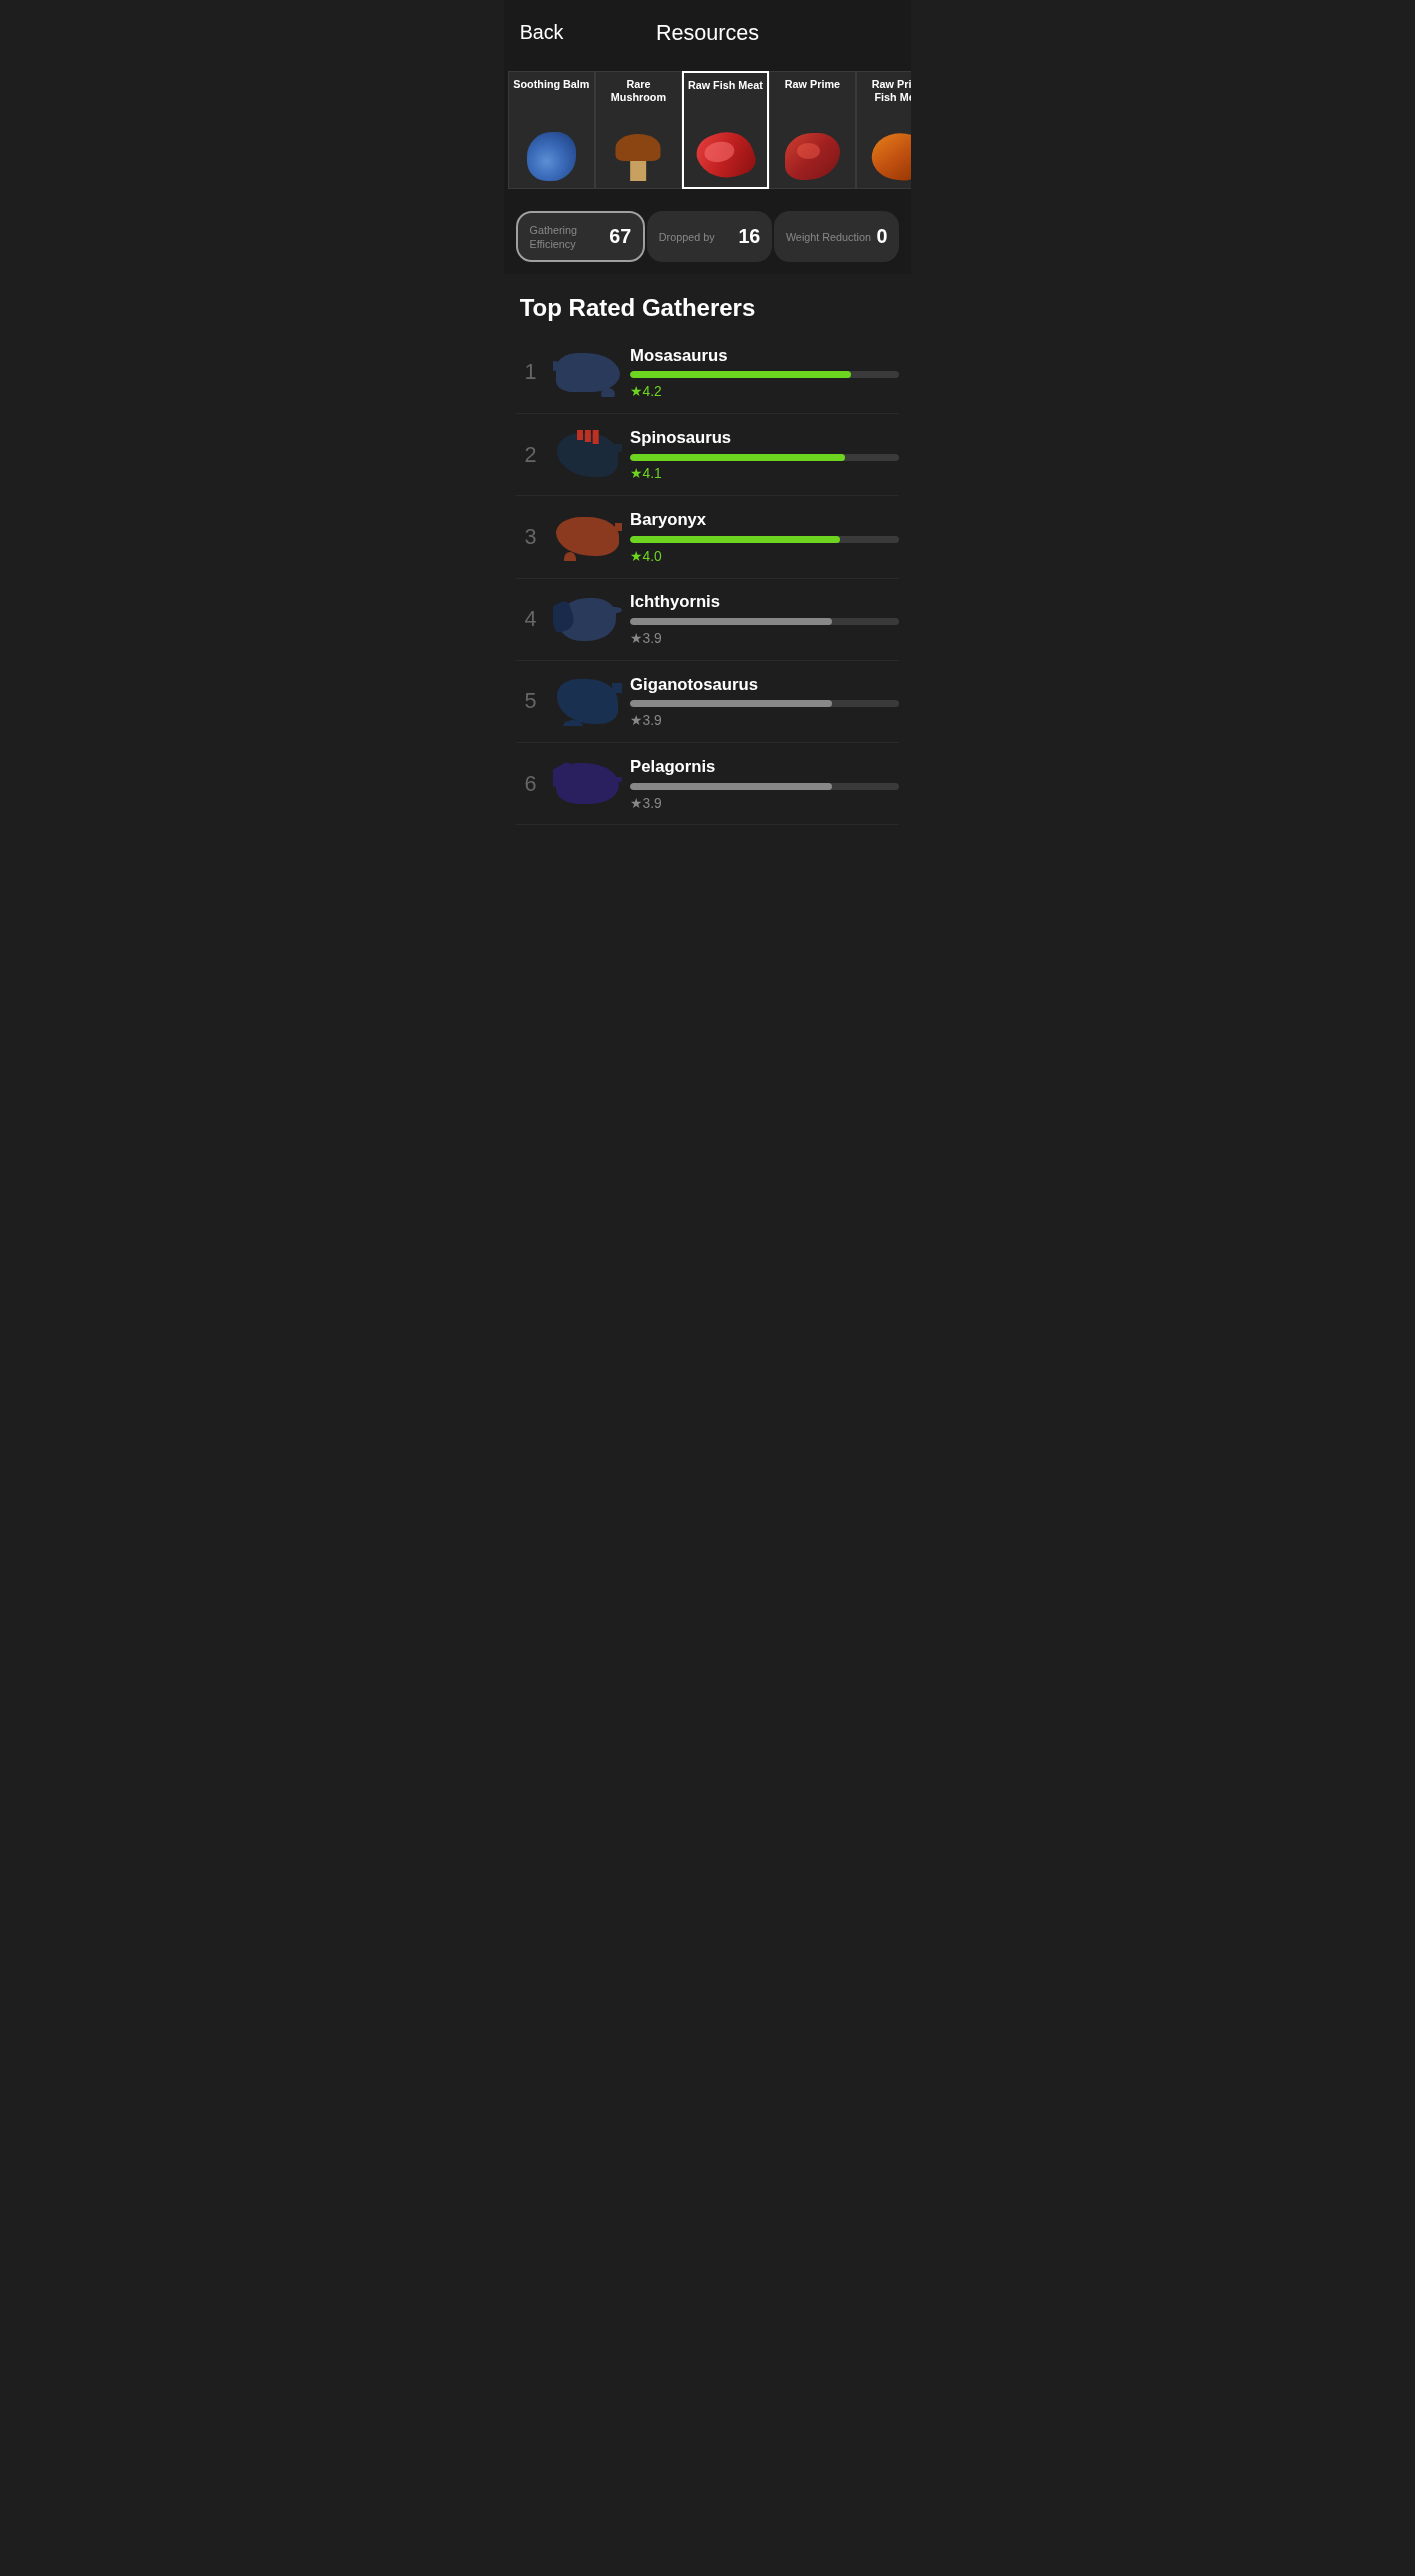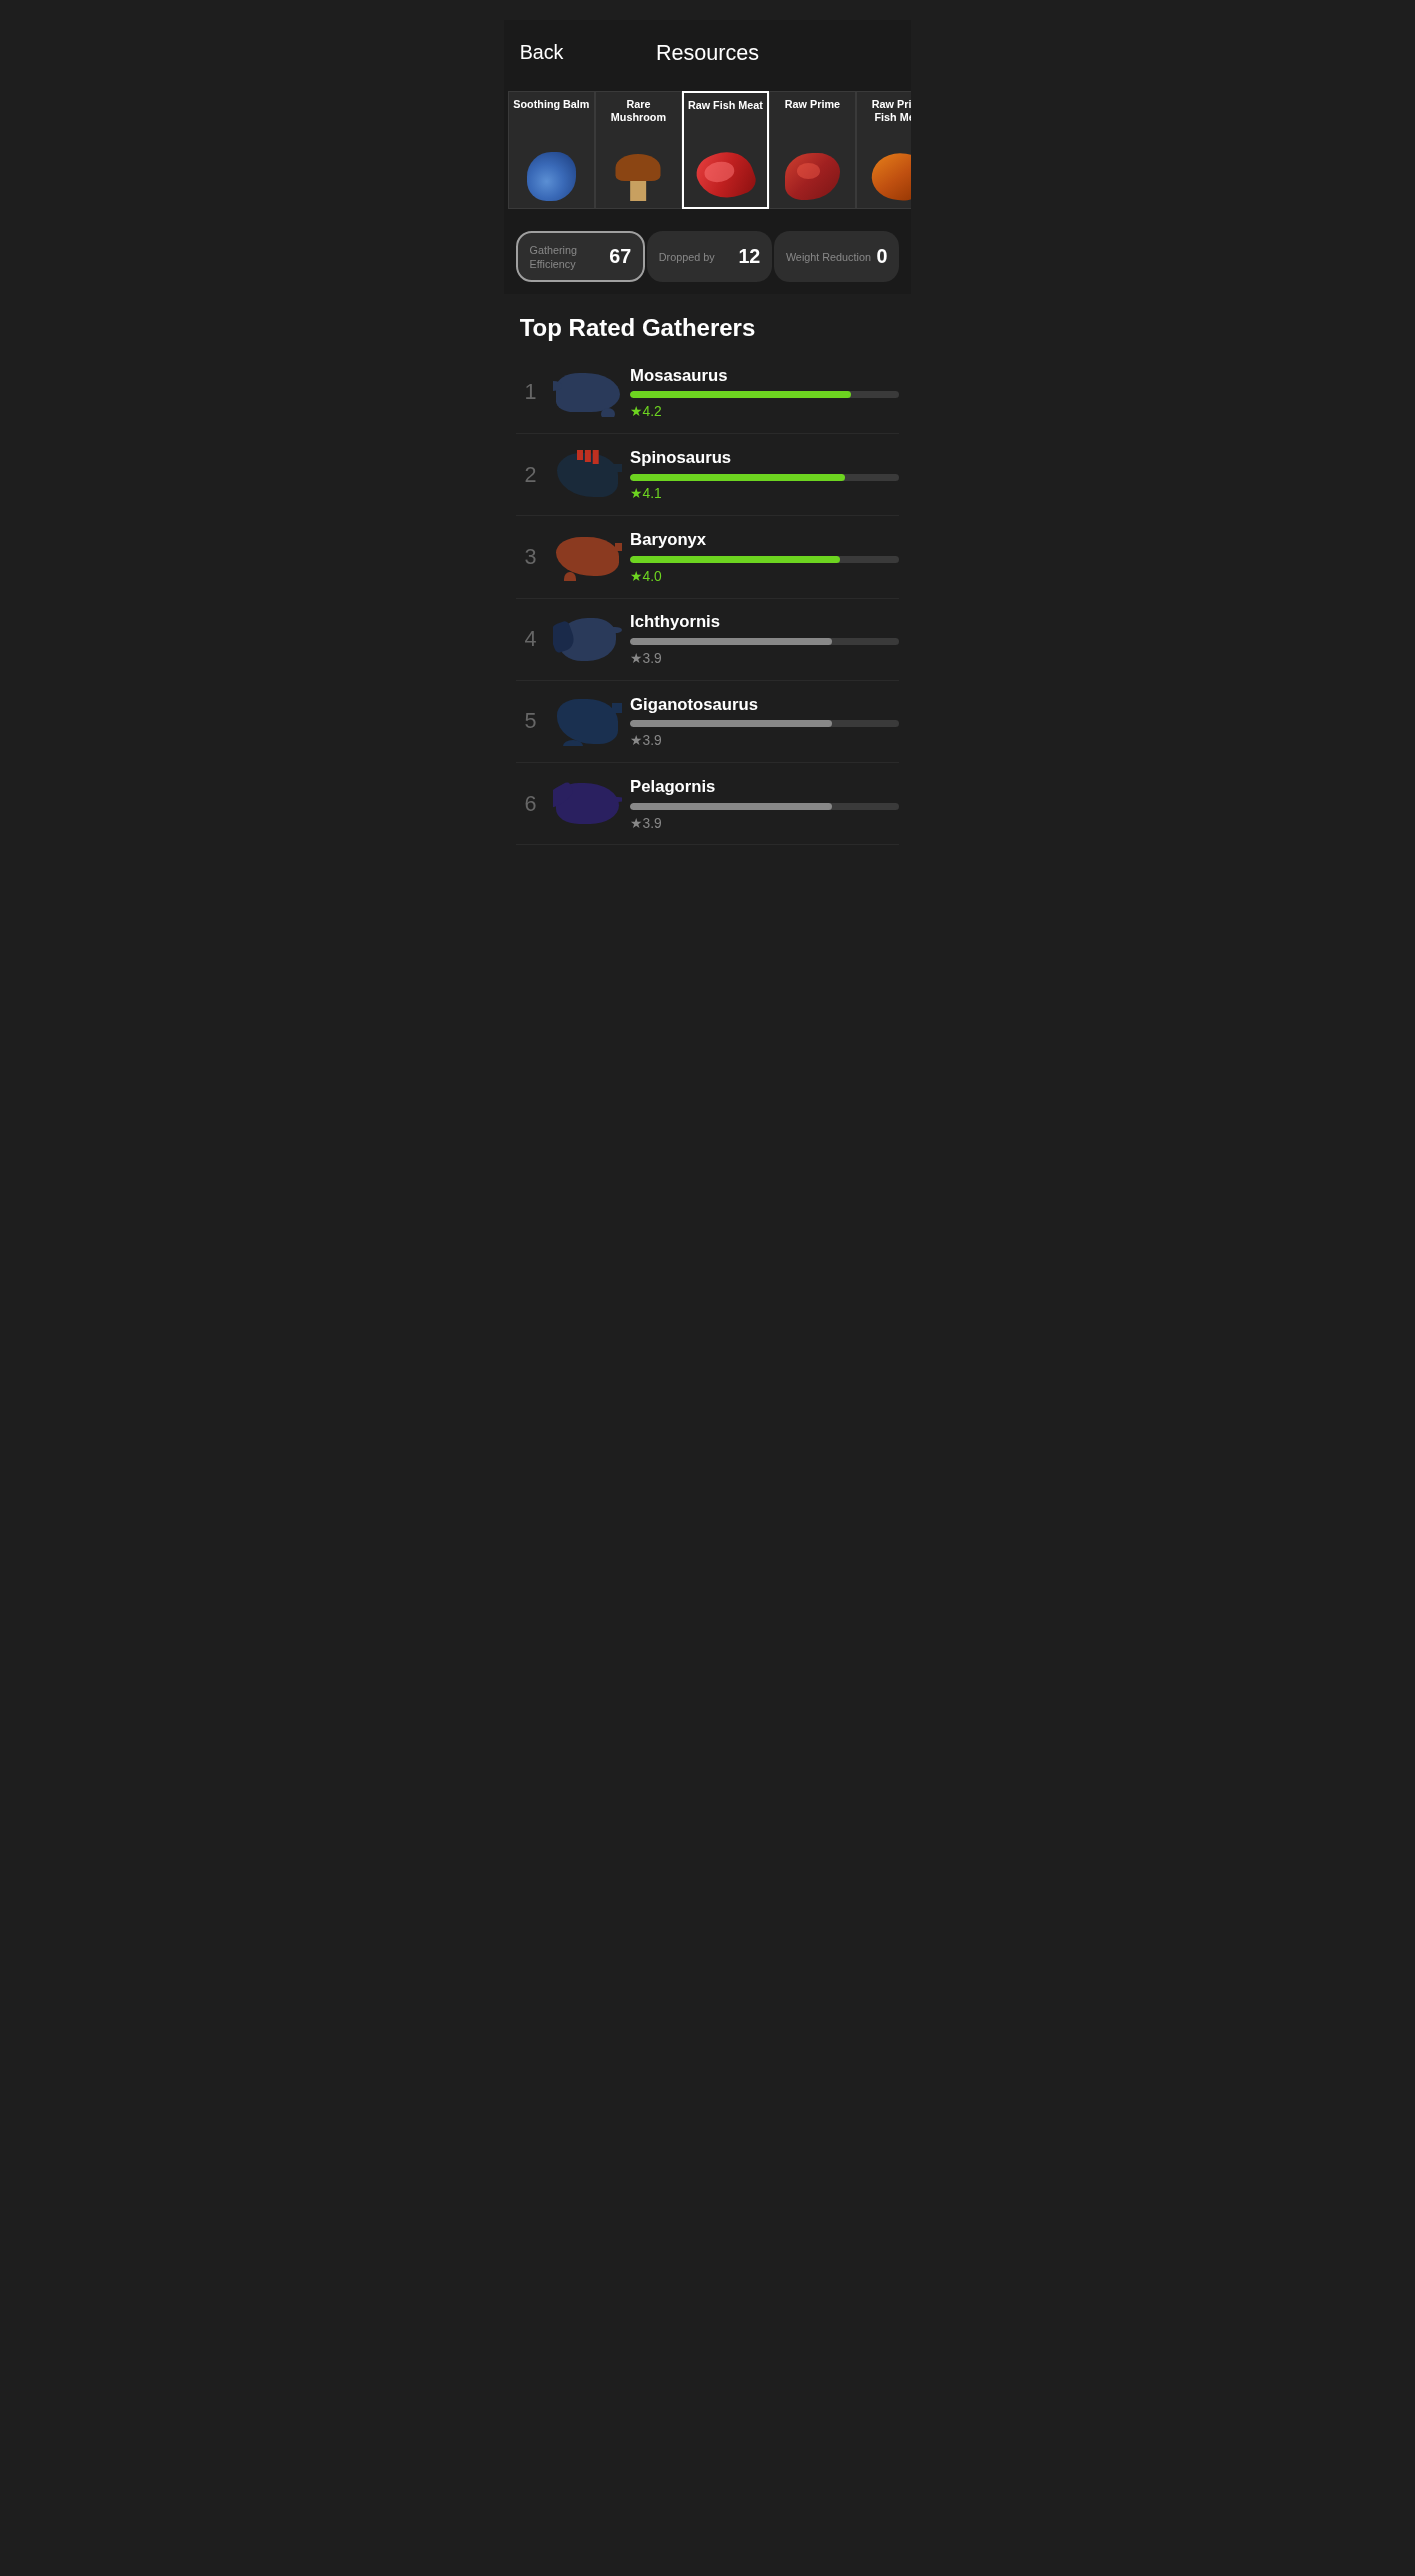--- a/index.html
+++ b/index.html
@@ -14,21 +14,20 @@
     }
 
     
     .header {
       display: flex;
       align-items: center;
       justify-content: center;
       position: relative;
       padding: 19.7px 15.7px 15.7px;
       background: #1a1a1a;
-      margin-top: 20px;
     }
     .back-btn {
       position: absolute;
       left: 15.7px;
       font-size: 19.7px;
       color: #fff;
       background: none;
       border: none;
       cursor: pointer;
     }
@@ -453,21 +452,21 @@
     </div>
 </div>
 
 <div class="stats-bar">
   <div class="stat-pill active">
     <span class="stat-label">Gathering Efficiency</span>
     <span class="stat-count">67</span>
   </div>
   <div class="stat-pill">
     <span class="stat-label">Dropped by</span>
-    <span class="stat-count">12</span>
+    <span class="stat-count">16</span>
   </div>
   <div class="stat-pill">
     <span class="stat-label">Weight Reduction</span>
     <span class="stat-count">0</span>
   </div>
 </div>
 
 <div class="section-title">Top Rated Gatherers</div>
 
 <div class="gatherer-list" id="gatherer-list">

